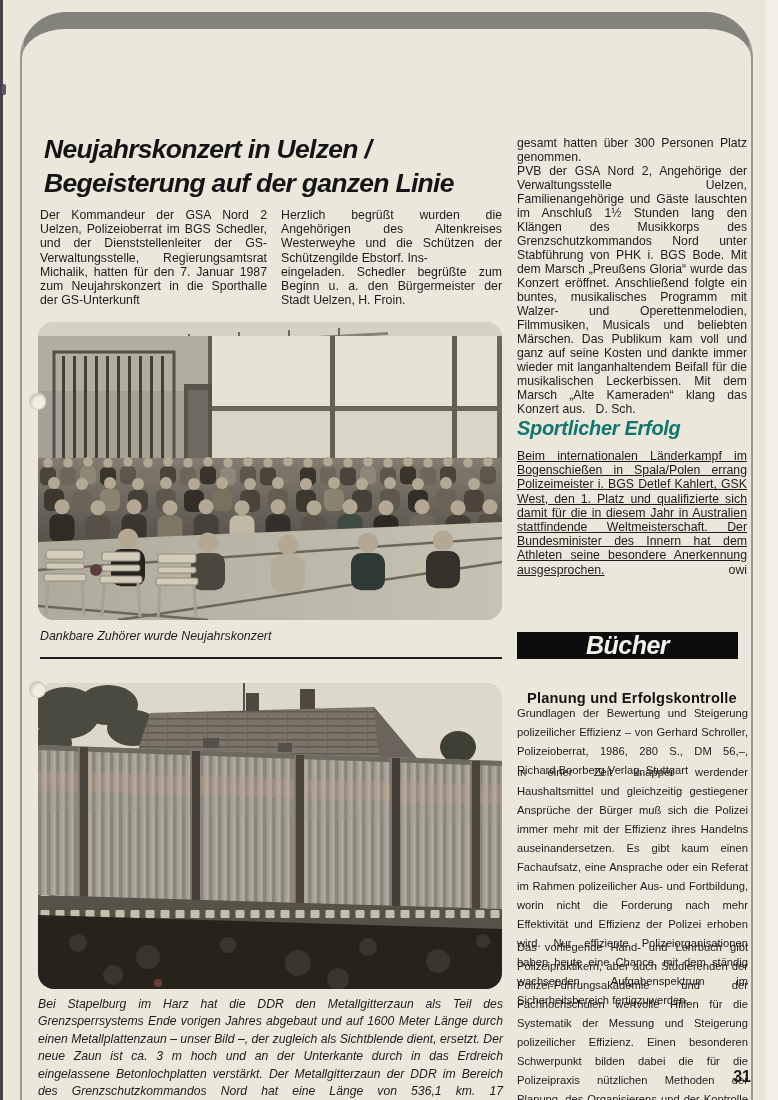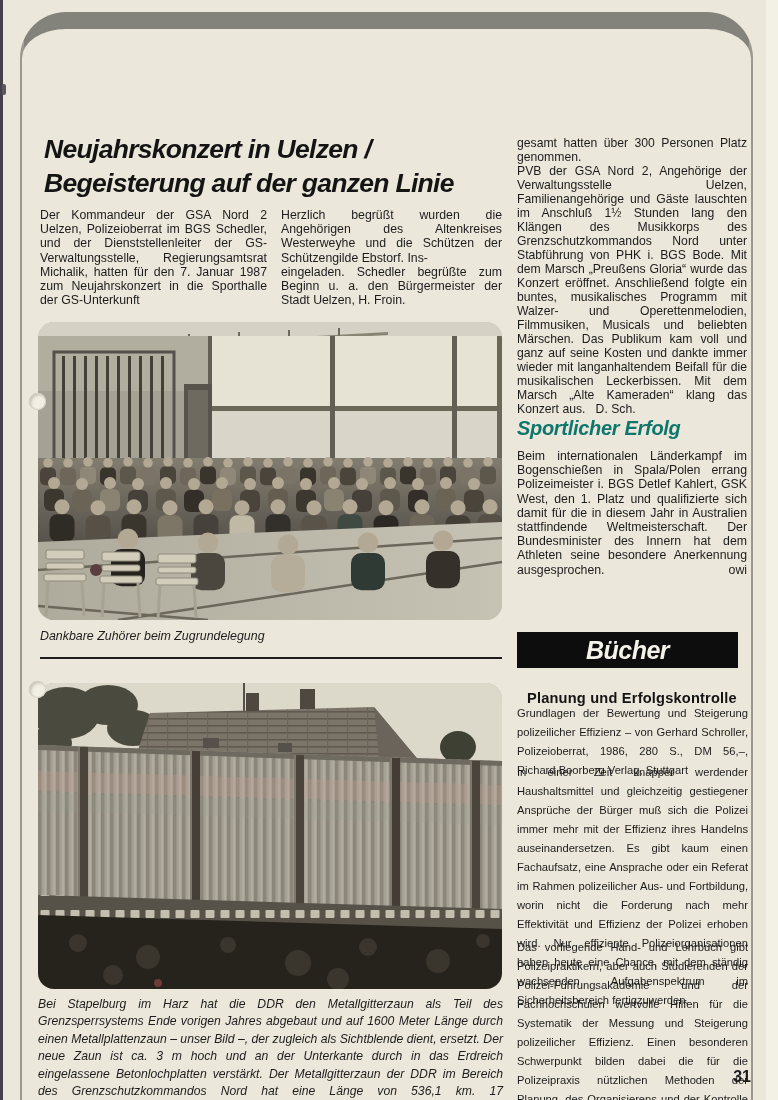--- a/index.html
+++ b/index.html
@@ -44,25 +44,25 @@
 
   .caption{position:absolute;font-style:italic;color:#1d1d1d;}
   #caption1{left:40px;top:629px;font-size:12.4px;}
   #caption2{left:38px;top:996px;width:465px;font-size:12.2px;line-height:17.4px;text-align:justify;}
   .divider{position:absolute;left:40px;top:657px;width:462px;height:2px;background:#1d1d1d;}
 
   .sport-heading{
     position:absolute;left:517px;top:417px;margin:0;
     font-size:20px;font-weight:bold;font-style:italic;letter-spacing:-0.3px;color:#0f766e;
   }
-  #sport-body{left:517px;top:449px;width:230px;}
+  #sport-body{left:517px;top:449px;width:230px;text-decoration:underline;}
   .byline{position:absolute;right:0;bottom:0;background:transparent;font-weight:normal;}
 
   .banner{
-    position:absolute;left:517px;top:632px;width:221px;height:36px;background:#0d0d0d;
+    position:absolute;left:517px;top:632px;width:221px;height:27px;background:#0d0d0d;
     display:flex;align-items:center;justify-content:center;
   }
   .banner span{
     color:#f4f2e9;font-size:25px;font-weight:bold;font-style:italic;letter-spacing:-0.5px;
   }
   .review-title{
     position:absolute;left:517px;top:680px;margin:10px;
     font-size:14.6px;font-weight:bold;letter-spacing:0.2px;color:#141414;
   }
   .review{position:absolute;left:517px;width:231px;font-size:11.2px;line-height:19px;text-align:justify;}
@@ -239,21 +239,21 @@
           <line x1="66" y1="261" x2="64" y2="295"></line>
             <line x1="100" y1="261" x2="102" y2="295"></line>
           <line x1="122" y1="263" x2="120" y2="296"></line>
             <line x1="156" y1="263" x2="158" y2="296"></line>
         </g>
       </g>
       <circle cx="58" cy="248" r="6" fill="#5a3f3e"></circle>
     </svg>
   </figure>
 
-  <figcaption class="caption" id="caption1">Dankbare Zuhörer beim Zugrundelegung</figcaption>
+  <figcaption class="caption" id="caption1">Dankbare Zuhörer wurde Neujahrskonzert</figcaption>
   <div class="divider"></div>
 
   <figure class="photo" id="photo2" style="margin:0;">
     <svg viewBox="0 0 464 306" preserveAspectRatio="none">
       <defs>
         <pattern id="stripes" width="9" height="8" patternUnits="userSpaceOnUse">
           <rect width="9" height="8" fill="#a6a195"></rect>
           <rect width="3.5" height="8" fill="#8b8679"></rect>
           <rect x="6.5" width="1.2" height="8" fill="#b7b2a5"></rect>
         </pattern>

